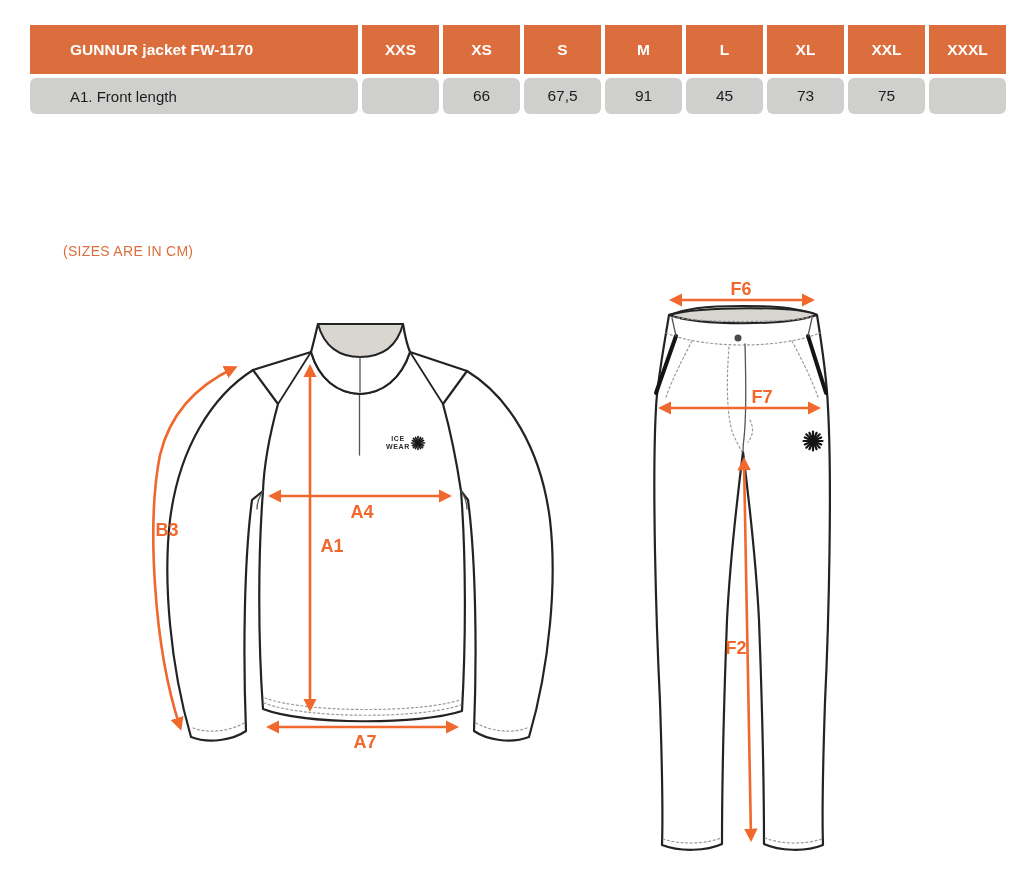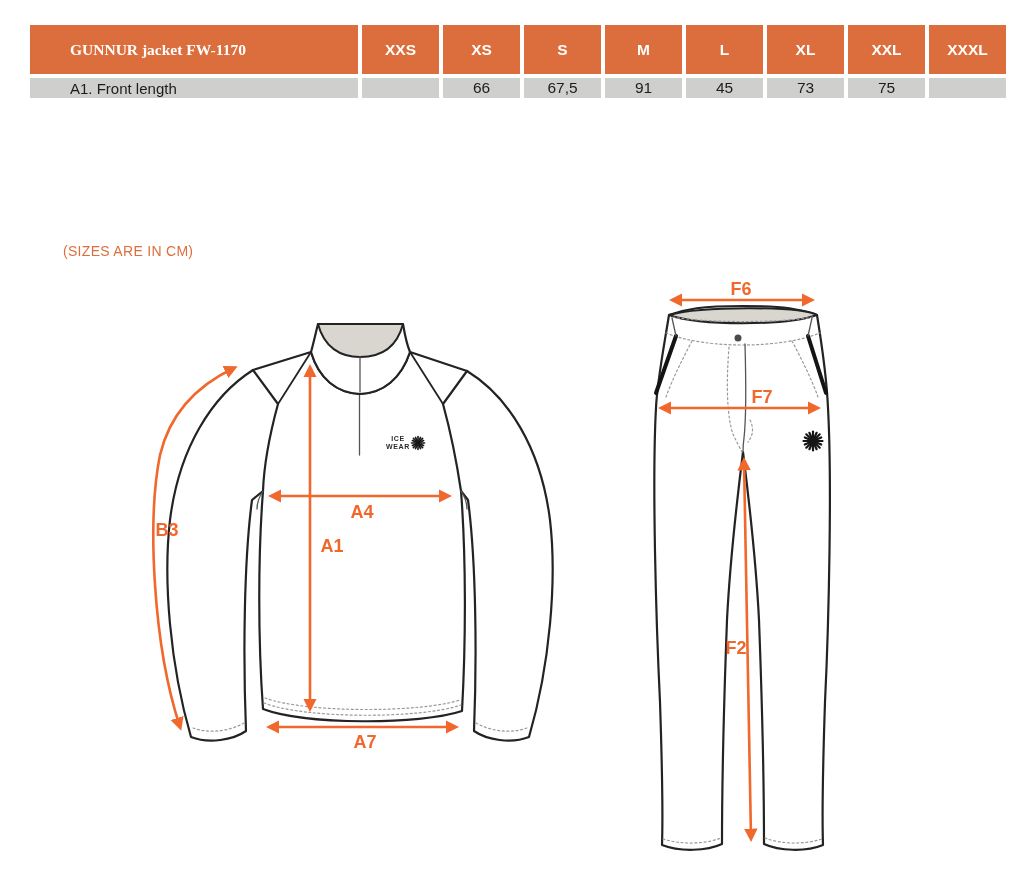--- a/index.html
+++ b/index.html
@@ -19,23 +19,23 @@
   }
   table.size-table{
     position:absolute;left:26px;top:21px;
     border-collapse:separate;border-spacing:4px;table-layout:fixed;
   }
   table.size-table th,table.size-table td{padding:0;vertical-align:middle;}
   table.size-table thead th{
     background:var(--accent);color:#ffffff;font-weight:bold;font-size:15.5px;
     height:49px;text-align:center;
   }
-  table.size-table thead th.name-col{text-align:left;padding-left:40px;font-family:Liberation Serif, serif;}
+  table.size-table thead th.name-col{text-align:left;padding-left:40px;}
   table.size-table tbody td{
-    height:20px;font-size:15.5px;color:var(--ink);text-align:center;
+    height:36px;font-size:15.5px;color:var(--ink);text-align:center;border-radius:6px;
   }
   table.size-table tbody td.name-col{text-align:left;padding-left:40px;font-size:15px;}
   table.size-table tbody tr.row-dark td{background:var(--row-dark);}
   table.size-table tbody tr.row-light td{background:var(--row-light);}
   .sizes-note{
     position:absolute;left:63px;top:243px;color:var(--accent);
     font-size:14px;letter-spacing:0.3px;font-weight:normal;
   }
   svg.diagram{position:absolute;overflow:visible;}
   .outline{fill:#ffffff;stroke:var(--line);stroke-width:2.2;stroke-linejoin:round;stroke-linecap:round;}

